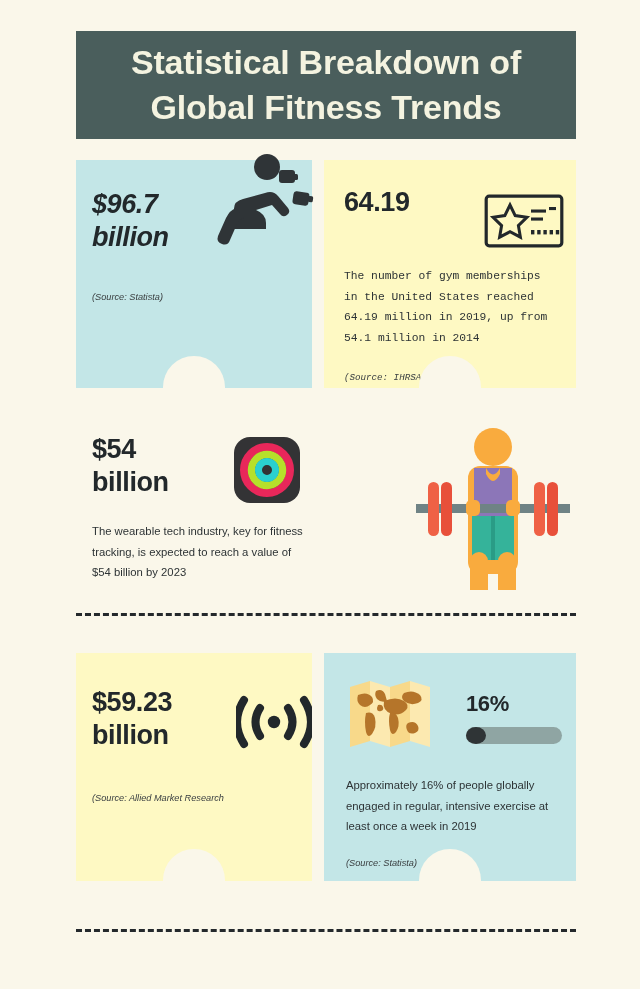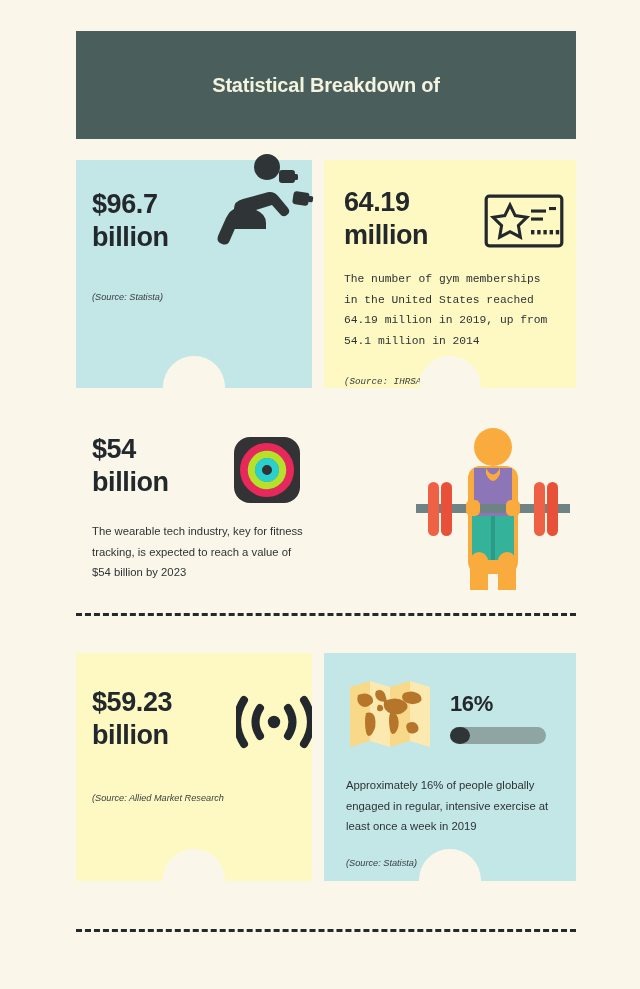--- a/index.html
+++ b/index.html
@@ -26,21 +26,21 @@
     top: 31px;
     width: 500px;
     height: 108px;
     background: #4a5e5c;
     display: flex;
     align-items: center;
     justify-content: center;
   }
   .header-title {
     color: #f4f3e0;
-    font-size: 20px;
+    font-size: 34px;
     font-weight: bold;
     line-height: 1.32;
     text-align: center;
     letter-spacing: -0.2px;
   }
 
   
   .card {
     position: absolute;
     overflow: hidden;
@@ -99,26 +99,27 @@
   svg { display: block; }
 </style>
 </head>
 <body>
 
 <div class="page">
 
   <div class="header">
     <div class="header-title">
       <div>Statistical Breakdown of</div>
+      <div>Global Fitness Trends</div>
     </div>
   </div>
 
   <div class="card cyan" style="left:76px; top:160px; width:236px; height:228px;">
     <div class="notch"></div>
-    <div class="card-top" style="padding:28px 14px 0 16px;">
+    <div class="card-top" style="padding:28px 14px 0 16px;font-style:italic;">
       <div>
         <div class="stat-num">$96.7</div>
         <div class="stat-num">billion</div>
       </div>
     </div>
     <div style="padding:20px 26px 0 16px;">
       <div class="stat-src" style="margin-top:19px;">(Source: Statista)</div>
     </div>
   </div>
 
@@ -134,21 +135,20 @@
         <rect x="103" y="44" width="5" height="6" rx="1.5" transform="rotate(8 105 47)"></rect>
       </g>
     </svg>
   </span>
 
   <div class="card green" style="left:324px; top:160px; width:252px; height:228px;">
     <div class="notch"></div>
     <div class="card-top" style="padding:26px 12px 0 20px;">
       <div>
         <div class="stat-num">64.19</div>
-        <div class="stat-num">million</div>
       </div>
       <span class="icon-wrap" style="margin-top:8px;">
         <svg width="80" height="54" viewBox="0 0 80 54">
           <rect x="2.2" y="2.2" width="75.6" height="49.6" rx="3" fill="none" stroke="#22282b" stroke-width="3.2"></rect>
           <path d="M26 11 l5.2 10.6 l11.7 1.7 l-8.5 8.3 l2 11.6 l-10.4 -5.5 l-10.4 5.5 l2 -11.6 l-8.5 -8.3 l11.7 -1.7 z" fill="none" stroke="#22282b" stroke-width="3"></path>
           <rect x="47" y="15.5" width="15" height="3.1" fill="#22282b"></rect>
           <rect x="65" y="13" width="7" height="3.1" fill="#22282b"></rect>
           <rect x="47" y="23.5" width="12" height="3.1" fill="#22282b"></rect>
           <g fill="#22282b">
             <rect x="47" y="36" width="3.4" height="4.4"></rect>
@@ -240,21 +240,21 @@
         </svg>
       </span>
     </div>
     <div style="padding:22px 36px 0 16px;">
       <div class="stat-src" style="margin-top:20px;">(Source: Allied Market Research</div>
     </div>
   </div>
 
   <div class="card cyan" style="left:324px; top:653px; width:252px; height:228px;">
     <div class="notch"></div>
-    <div class="card-top" style="padding:22px 18px 0 22px;">
+    <div class="card-top" style="padding:22px 2px 0 22px;">
       <span class="icon-wrap">
         <svg width="88" height="76" viewBox="0 0 88 76">
 
           <path d="M4 12 l20 -6 v60 l-20 6 z" fill="#f8d98a"></path>
           <path d="M24 6 l20 6 v60 l-20 -6 z" fill="#fce9b0"></path>
           <path d="M44 12 l20 -6 v60 l-20 6 z" fill="#f8d98a"></path>
           <path d="M64 6 l20 6 v60 l-20 -6 z" fill="#fce9b0"></path>
 
           <g fill="#b5752a">
             <path d="M12 20 q9 -4 14 2 q3 5 -2 8 q-5 4 -10 0 q-4 -4 -2 -10 z"></path>

